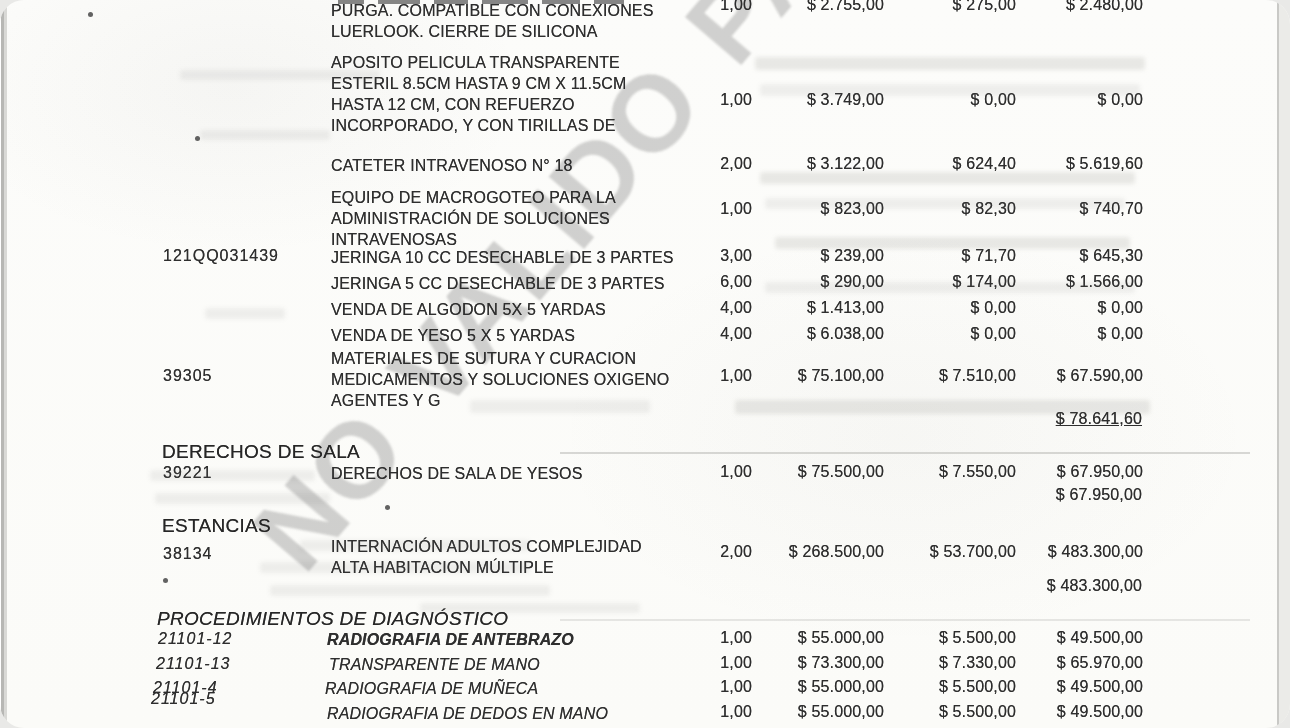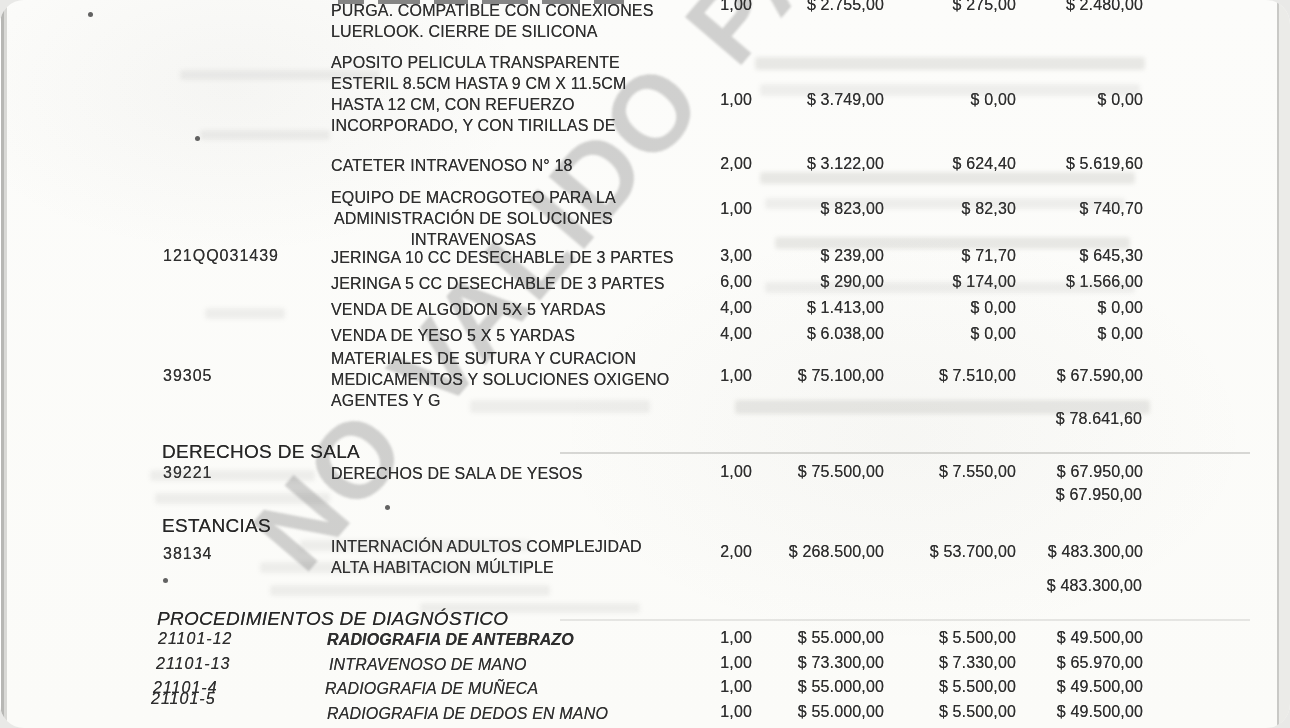--- a/index.html
+++ b/index.html
@@ -61,21 +61,21 @@
       <div class="cell num unit" style="top: 91px;">$ 3.749,00</div>
       <div class="cell num disc" style="top: 91px;">$ 0,00</div>
       <div class="cell num total" style="top: 91px;">$ 0,00</div>
       <div class="cell desc" style="top: 155px; left: 331px;">
         <div>CATETER INTRAVENOSO N° 18</div>
       </div>
       <div class="cell num qty" style="top: 155px;">2,00</div>
       <div class="cell num unit" style="top: 155px;">$ 3.122,00</div>
       <div class="cell num disc" style="top: 155px;">$ 624,40</div>
       <div class="cell num total" style="top: 155px;">$ 5.619,60</div>
-      <div class="cell desc" style="top: 187px; left: 331px; text-align: center;">
+      <div class="cell desc" style="top: 187px; left: 331px;">
         <div>EQUIPO DE MACROGOTEO PARA LA</div>
         <div>ADMINISTRACIÓN DE SOLUCIONES</div>
         <div>INTRAVENOSAS</div>
       </div>
       <div class="cell num qty" style="top: 200px;">1,00</div>
       <div class="cell num unit" style="top: 200px;">$ 823,00</div>
       <div class="cell num disc" style="top: 200px; text-align: right;">$ 82,30</div>
       <div class="cell num total" style="top: 200px;">$ 740,70</div>
       <div class="cell code" style="top: 247px; left: 163px;">121QQ031439</div>
       <div class="cell desc" style="top: 247px; left: 331px;">
@@ -109,21 +109,21 @@
       <div class="cell code" style="top: 367px; left: 163px;">39305</div>
       <div class="cell desc" style="top: 348px; left: 331px;">
         <div>MATERIALES DE SUTURA Y CURACION</div>
         <div>MEDICAMENTOS Y SOLUCIONES OXIGENO</div>
         <div>AGENTES Y G</div>
       </div>
       <div class="cell num qty" style="top: 367px;">1,00</div>
       <div class="cell num unit" style="top: 367px;">$ 75.100,00</div>
       <div class="cell num disc" style="top: 367px;">$ 7.510,00</div>
       <div class="cell num total" style="top: 367px;">$ 67.590,00</div>
-      <div class="cell subtotal" style="top: 410px;">$ 78.641,60</div>
+      <div class="cell subtotal" style="top: 410px; text-decoration: underline;">$ 78.641,60</div>
       <div class="cell hdr" style="top: 441px; left: 162px;">DERECHOS DE SALA</div>
       <div class="cell code" style="top: 464px; left: 163px;">39221</div>
       <div class="cell desc" style="top: 463px; left: 331px;">
         <div>DERECHOS DE SALA DE YESOS</div>
       </div>
       <div class="cell num qty" style="top: 463px;">1,00</div>
       <div class="cell num unit" style="top: 463px;">$ 75.500,00</div>
       <div class="cell num disc" style="top: 463px;">$ 7.550,00</div>
       <div class="cell num total" style="top: 463px;">$ 67.950,00</div>
       <div class="cell subtotal" style="top: 486px;">$ 67.950,00</div>
@@ -142,21 +142,21 @@
       <div class="cell code italic" style="top: 630px; left: 158px;">21101-12</div>
       <div class="cell desc italic" style="top: 629px; left: 327px; font-weight: bold;">
         <div>RADIOGRAFIA DE ANTEBRAZO</div>
       </div>
       <div class="cell num qty" style="top: 629px;">1,00</div>
       <div class="cell num unit" style="top: 629px;">$ 55.000,00</div>
       <div class="cell num disc" style="top: 629px;">$ 5.500,00</div>
       <div class="cell num total" style="top: 629px;">$ 49.500,00</div>
       <div class="cell code italic" style="top: 655px; left: 156px;">21101-13</div>
       <div class="cell desc italic" style="top: 654px; left: 329px;">
-        <div>INTRAVENOSO DE MANO</div>
+        <div>TRANSPARENTE DE MANO</div>
       </div>
       <div class="cell num qty" style="top: 654px;">1,00</div>
       <div class="cell num unit" style="top: 654px;">$ 73.300,00</div>
       <div class="cell num disc" style="top: 654px;">$ 7.330,00</div>
       <div class="cell num total" style="top: 654px;">$ 65.970,00</div>
       <div class="cell code italic" style="top: 679px; left: 153px;">21101-4</div>
       <div class="cell desc italic" style="top: 678px; left: 325px;">
         <div>RADIOGRAFIA DE MUÑECA</div>
       </div>
       <div class="cell num qty" style="top: 678px;">1,00</div>

